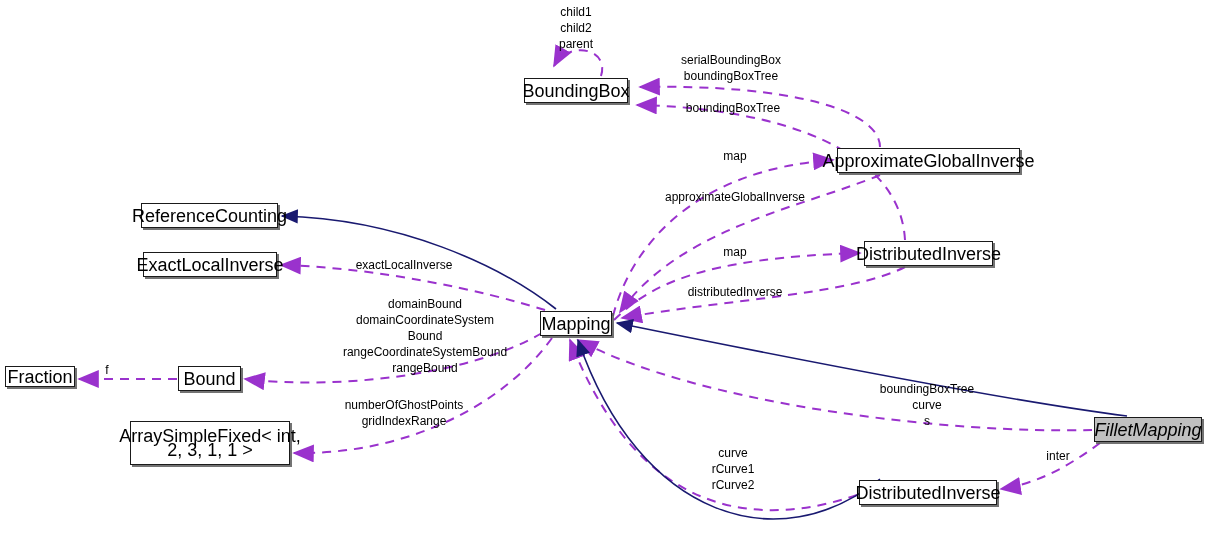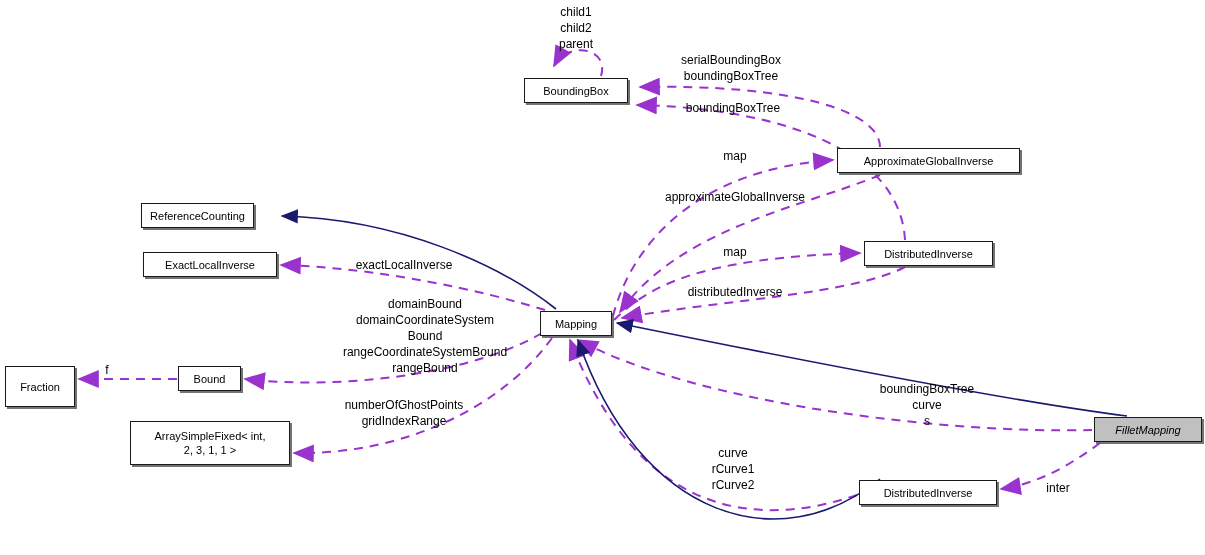--- a/index.html
+++ b/index.html
@@ -23,21 +23,21 @@
     top: 0;
     width: 1205px;
     height: 555px;
   }
   .node {
     position: absolute;
     box-sizing: border-box;
     border: 1px solid #1a1a1a;
     background: #ffffff;
     color: #000000;
-    font-size: 11px;
+    font-size: 18px;
     line-height: 14px;
     text-align: center;
     display: flex;
     align-items: center;
     justify-content: center;
     box-shadow: 2px 2px 0 0 rgba(90,90,90,0.85);
     white-space: pre;
     z-index: 5;
   }
   .node.highlight {
@@ -112,37 +112,37 @@
   </svg>
 
   <div class="node" style="left:524px; top:78px; width:104px; height:25px;">
     <span>BoundingBox</span>
   </div>
 
   <div class="node" style="left:837px; top:148px; width:183px; height:25px;">
     <span>ApproximateGlobalInverse</span>
   </div>
 
-  <div class="node" style="left:141px; top:203px; width:113px; height:25px;">
+  <div class="node" style="left:141px; top:203px; width:137px; height:25px;">
     <span>ReferenceCounting</span>
   </div>
 
   <div class="node" style="left:864px; top:241px; width:129px; height:25px;">
     <span>DistributedInverse</span>
   </div>
 
   <div class="node" style="left:143px; top:252px; width:134px; height:25px;">
     <span>ExactLocalInverse</span>
   </div>
 
   <div class="node" style="left:540px; top:311px; width:72px; height:25px;text-align:right;">
     <span>Mapping</span>
   </div>
 
-  <div class="node" style="left:5px; top:366px; width:70px; height:41px;">
+  <div class="node" style="left:5px; top:366px; width:70px; height:21px;">
     <span>Fraction</span>
   </div>
 
   <div class="node" style="left:178px; top:366px; width:63px; height:25px;">
     <span>Bound</span>
   </div>
 
   <div class="node highlight" style="left:1094px; top:417px; width:108px; height:25px;">
     <span>FilletMapping</span>
   </div>
@@ -183,19 +183,19 @@
 
   <div class="edge-label" style="left:107px; top:362px;">f</div>
 
   <div class="edge-label" style="left:927px; top:381px;">boundingBoxTree
 curve
 s</div>
 
   <div class="edge-label" style="left:404px; top:397px;">numberOfGhostPoints
 gridIndexRange</div>
 
-  <div class="edge-label" style="left:1058px; top:448px;margin-top:32px;">inter</div>
+  <div class="edge-label" style="left:1058px; top:448px;">inter</div>
 
   <div class="edge-label" style="left:733px; top:445px;">curve
 rCurve1
 rCurve2</div>
 
 </div>
 
 </body></html>

